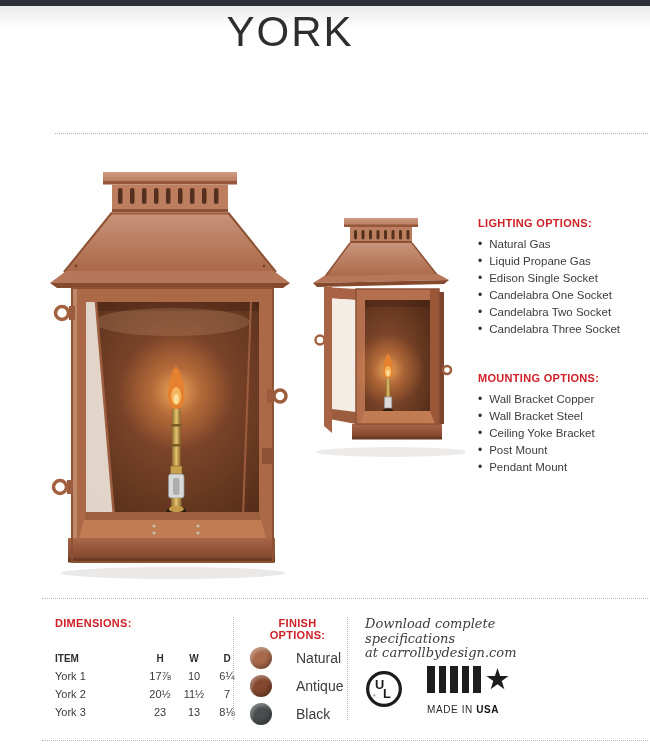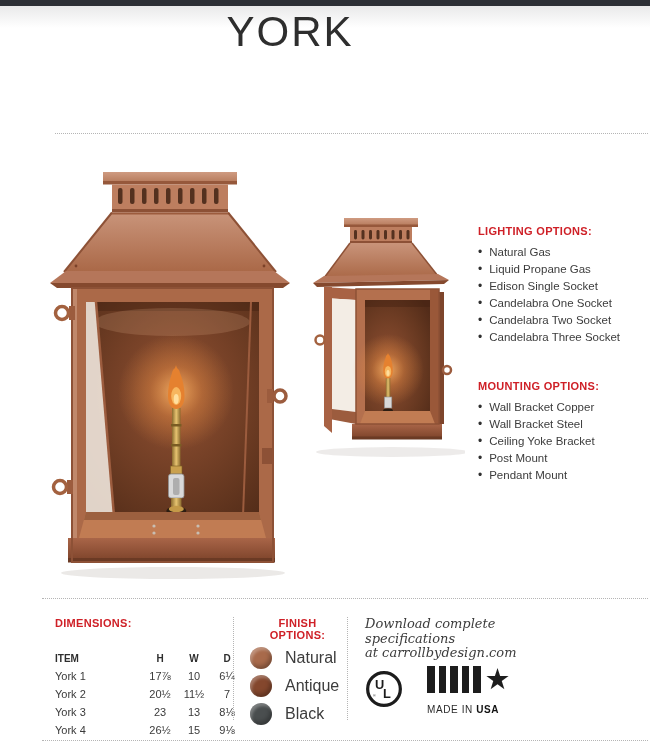--- a/index.html
+++ b/index.html
@@ -18,42 +18,42 @@
   .sep2{top:598px;left:42px;width:606px;}
   .sep3{top:740px;left:42px;width:606px;}
   .vsep{position:absolute;border-left:1.8px dotted #b5b5b5;width:0;height:103px;top:617px;}
   .vsep1{left:233px;}
   .vsep2{left:347px;}
 
   .photo{position:absolute;}
   .photo-lg{left:40px;top:152px;width:255px;height:430px;}
   .photo-sm{left:300px;top:212px;width:165px;height:255px;}
 
-  .options-col{position:absolute;left:478px;top:225px;width:170px;}
+  .options-col{position:absolute;left:478px;top:217px;width:170px;}
   .red-heading{font-size:11px;font-weight:bold;letter-spacing:0.3px;color:#cf2027;margin:0 0 9px 0;}
   .opt-list{list-style:none;margin:0;padding:0;}
   .opt-list li{display:flex;align-items:baseline;font-size:11.5px;line-height:13px;
                color:#3c3c3c;margin:0 0 4px 0;}
   .bullet{margin-right:7px;font-size:12px;color:#2f2f2f;}
   .mounting-block{margin-top:36px;}
 
   .dimensions-block{position:absolute;left:55px;top:617px;}
   .dim-table{border-collapse:collapse;margin-top:22px;}
   .dim-table th{font-size:10px;font-weight:bold;color:#2e2e2e;padding:2px 0 3px 0;}
   .dim-table td{font-size:11px;color:#3a3a3a;padding:3px 0;}
   .dim-table .c-item{width:86px;text-align:left;}
   .dim-table .c-h{width:38px;text-align:center;}
   .dim-table .c-w{width:30px;text-align:center;}
   .dim-table .c-d{width:36px;text-align:center;}
 
   .finish-block{position:absolute;left:250px;top:617px;width:95px;}
   .finish-row{display:flex;align-items:center;margin-top:6px;height:22px;margin-bottom:6px;}
   .swatch{width:22px;height:22px;border-radius:50%;flex:0 0 22px;
           box-shadow:inset 2px 3px 3px rgba(255,255,255,0.28), inset -2px -3px 4px rgba(0,0,0,0.28);}
-  .finish-label{margin-left:13px;font-size:16px;color:#3c3c3c;}
+  .finish-label{margin-left:24px;font-size:14px;color:#3c3c3c;}
 
   .download-note{position:absolute;left:365px;top:617px;width:220px;
                  font-family:"DejaVu Serif",serif;font-style:italic;
                  font-size:13px;line-height:14.5px;color:#3c3c3c;}
 
   .ul-logo{position:absolute;left:365px;top:670px;width:38px;height:38px;}
   .musa-logo{position:absolute;left:427px;top:666px;}
   .musa-bars{display:flex;align-items:flex-start;height:28px;}
   .musa-bar{width:7.5px;height:27px;background:#1d1d1d;margin-right:4px;}
   .musa-star{font-size:29px;line-height:26px;color:#1d1d1d;margin-left:0px;}
@@ -350,26 +350,20 @@
           <td class="c-h">20½</td>
           <td class="c-w">11½</td>
           <td class="c-d">7</td>
         </tr>
         <tr>
           <td class="c-item">York 3</td>
           <td class="c-h">23</td>
           <td class="c-w">13</td>
           <td class="c-d">8⅛</td>
         </tr>
-        <tr>
-          <td class="c-item">York 4</td>
-          <td class="c-h">26½</td>
-          <td class="c-w">15</td>
-          <td class="c-d">9⅛</td>
-        </tr>
       </tbody>
     </table>
   </div>
 
   <div class="vsep vsep1"></div>
 
   <div class="finish-block">
     <h4 class="red-heading" style="margin-bottom:2px;text-align:center;">FINISH OPTIONS:</h4>
     <div class="finish-row">
       <div class="swatch" style="background-color: rgb(168, 106, 75);"></div>

